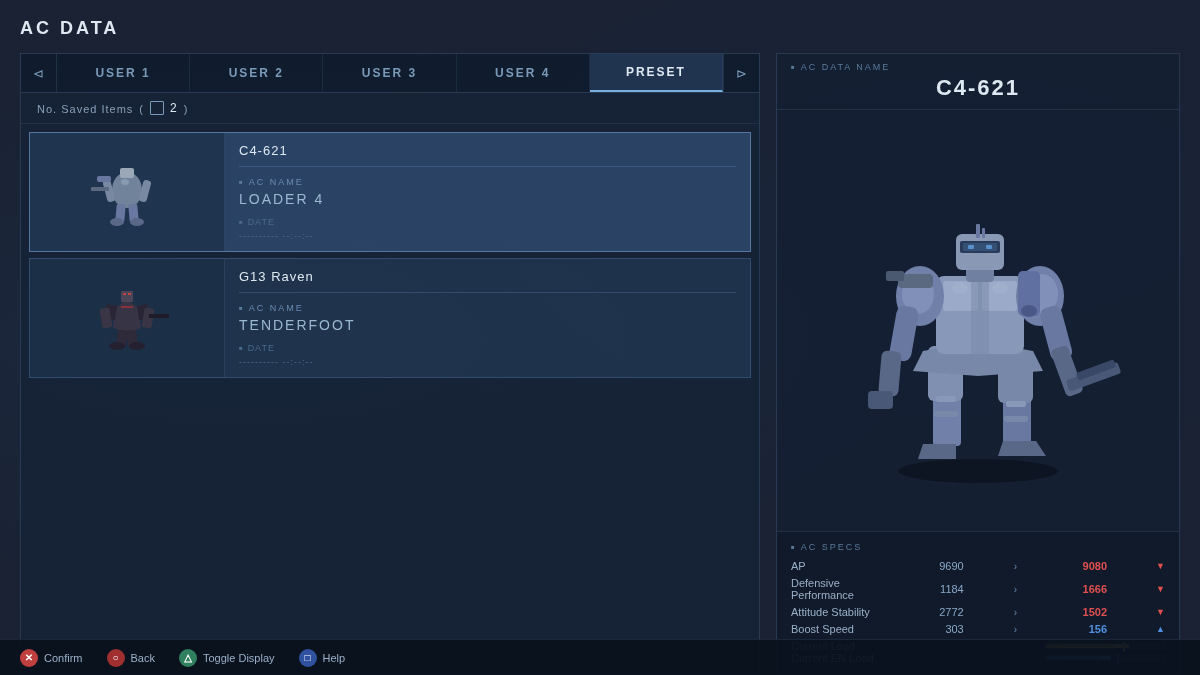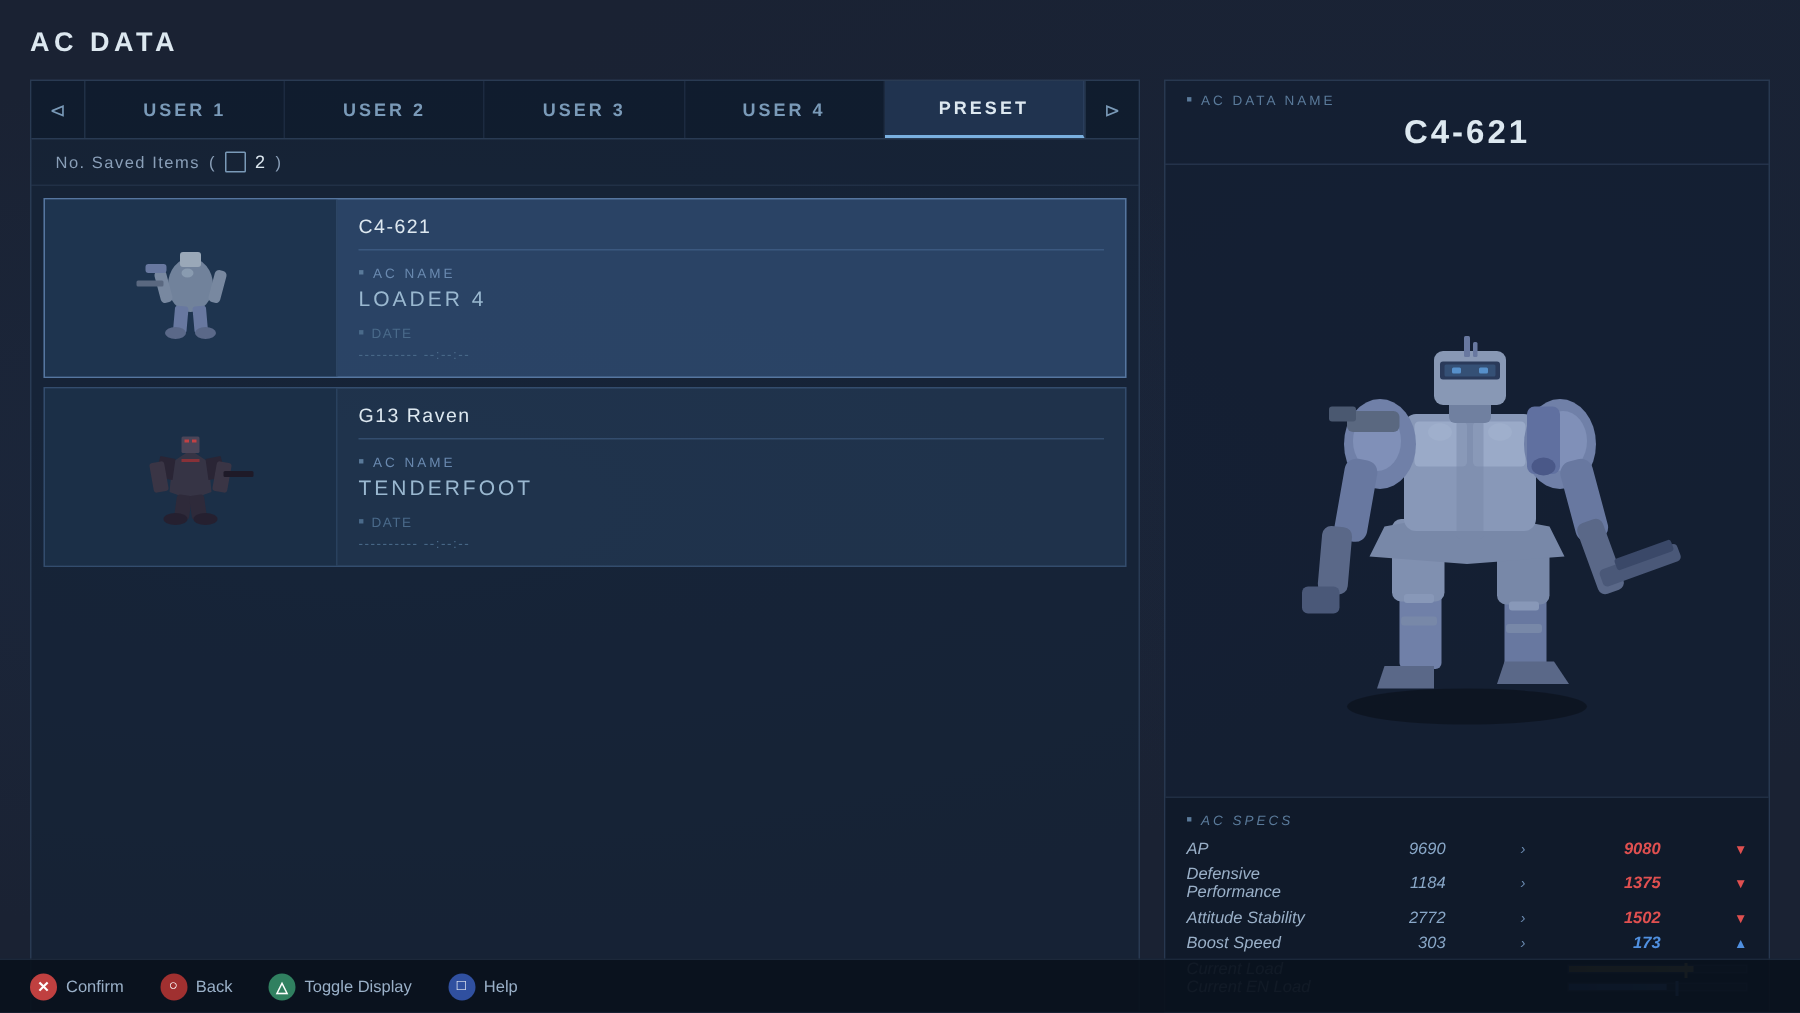--- a/index.html
+++ b/index.html
@@ -273,21 +273,20 @@
       justify-content: center;
       position: relative;
       overflow: hidden;
     }
 
     
     .ac-specs-section {
       padding: 10px 14px;
       background: rgba(15, 25, 40, 0.8);
       border-top: 1px solid rgba(100,130,170,0.2);
-      font-style: italic;
     }
 
     .specs-header {
       font-size: 9px;
       color: #5a7a9a;
       letter-spacing: 2px;
       text-transform: uppercase;
       display: flex;
       align-items: center;
       gap: 4px;
@@ -654,37 +653,37 @@
           <span class="spec-old-val" data-name="spec-old-ap">9690</span>
           <span class="spec-arrow" data-name="spec-arrow-ap">›</span>
           <span class="spec-new-val down" data-name="spec-new-ap">9080</span>
           <span class="spec-indicator down" data-name="spec-indicator-ap">▼</span>
         </div>
 
         <div class="spec-row" data-name="spec-row-def">
           <span class="spec-name" data-name="spec-name-def">Defensive Performance</span>
           <span class="spec-old-val" data-name="spec-old-def">1184</span>
           <span class="spec-arrow" data-name="spec-arrow-def">›</span>
-          <span class="spec-new-val down" data-name="spec-new-def">1375</span>
+          <span class="spec-new-val down" data-name="spec-new-def">1666</span>
           <span class="spec-indicator down" data-name="spec-indicator-def">▼</span>
         </div>
 
         <div class="spec-row" data-name="spec-row-att">
           <span class="spec-name" data-name="spec-name-att">Attitude Stability</span>
           <span class="spec-old-val" data-name="spec-old-att">2772</span>
           <span class="spec-arrow" data-name="spec-arrow-att">›</span>
           <span class="spec-new-val down" data-name="spec-new-att">1502</span>
           <span class="spec-indicator down" data-name="spec-indicator-att">▼</span>
         </div>
 
         <div class="spec-row" data-name="spec-row-boost">
           <span class="spec-name" data-name="spec-name-boost">Boost Speed</span>
           <span class="spec-old-val" data-name="spec-old-boost">303</span>
           <span class="spec-arrow" data-name="spec-arrow-boost">›</span>
-          <span class="spec-new-val up" data-name="spec-new-boost">173</span>
+          <span class="spec-new-val up" data-name="spec-new-boost">156</span>
           <span class="spec-indicator up" data-name="spec-indicator-boost">▲</span>
         </div>
 
         <div class="spec-row bar-row" data-name="spec-row-load">
           <span class="bar-label" data-name="bar-label-load">Current Load</span>
           <div class="bar-container" data-name="load-bar-container">
             <div class="bar-fill yellow" style="width: 70%;" data-name="load-bar-fill"></div>
             <div class="bar-marker" style="left: 65%;" data-name="load-bar-marker"></div>
           </div>
         </div>

